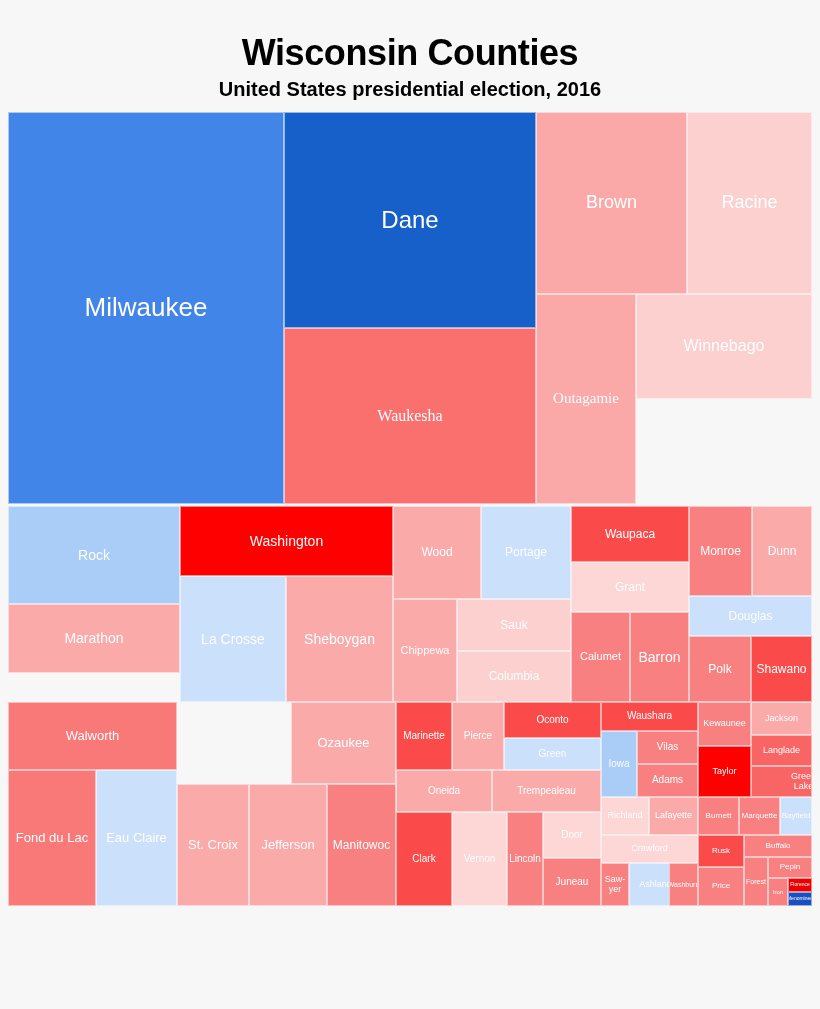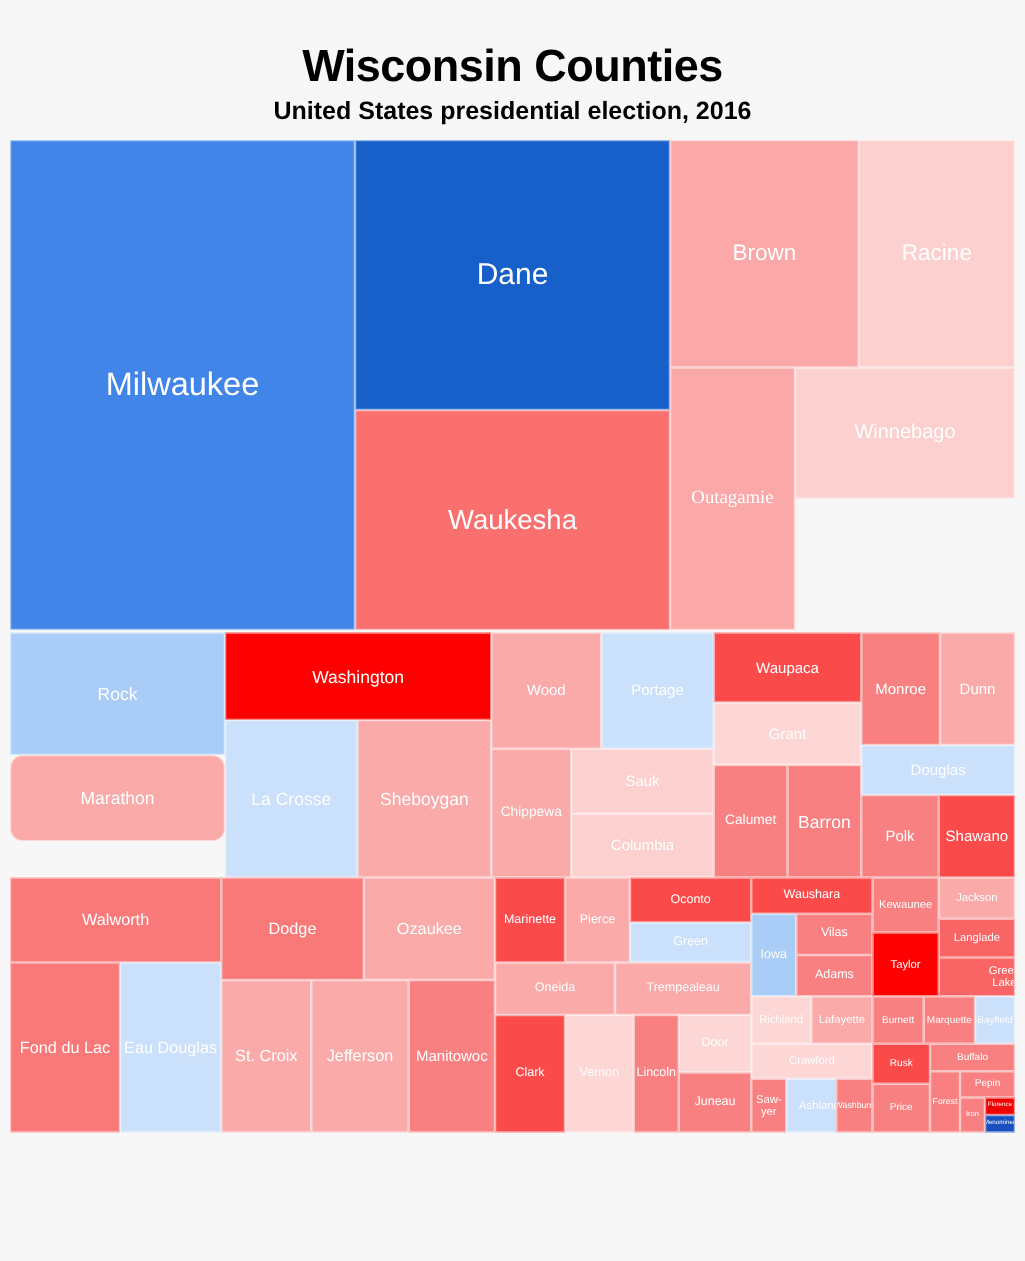--- a/index.html
+++ b/index.html
@@ -52,38 +52,38 @@
   <div class="subtitle">United States presidential election, 2016</div>
 
   <div id="treemap">
       <div class="tile" style="left: 0px; top: 0px; width: 276px; height: 392px; background: rgb(66, 133, 232);">
         <span style="font-size: 26px;">Milwaukee</span>
       </div>
       <div class="tile" style="left: 276px; top: 0px; width: 252px; height: 216px; background: rgb(23, 95, 201);">
         <span style="font-size: 24px;">Dane</span>
       </div>
       <div class="tile" style="left: 276px; top: 216px; width: 252px; height: 176px; background: rgb(249, 112, 111);">
-        <span style="font-size: 22px;">Waukesha</span>
+        <span style="font-size: 16px; font-family: Liberation Serif, serif;">Waukesha</span>
       </div>
       <div class="tile" style="left: 528px; top: 0px; width: 151px; height: 182px; background: rgb(251, 168, 168);">
         <span style="font-size: 18px;">Brown</span>
       </div>
       <div class="tile" style="left: 679px; top: 0px; width: 125px; height: 182px; background: rgb(253, 208, 208);">
         <span style="font-size: 18px;">Racine</span>
       </div>
       <div class="tile" style="left: 528px; top: 182px; width: 100px; height: 210px; background: rgb(251, 168, 168);">
         <span style="font-size: 15px; font-family: Liberation Serif, serif;">Outagamie</span>
       </div>
       <div class="tile" style="left: 628px; top: 182px; width: 176px; height: 105px; background: rgb(253, 208, 208);">
         <span style="font-size: 16px;">Winnebago</span>
       </div>
       <div class="tile" style="left: 0px; top: 394px; width: 172px; height: 98px; background: rgb(169, 205, 247);">
         <span style="font-size: 14px;">Rock</span>
       </div>
-      <div class="tile" style="left: 0px; top: 492px; width: 172px; height: 69px; background: rgb(251, 170, 170); border-radius: 10px;">
+      <div class="tile" style="left: 0px; top: 492px; width: 172px; height: 69px; background: rgb(251, 170, 170);">
         <span style="font-size: 14px;">Marathon</span>
       </div>
       <div class="tile" style="left: 172px; top: 394px; width: 213px; height: 70px; background: rgb(255, 0, 0);">
         <span style="font-size: 14px;">Washington</span>
       </div>
       <div class="tile" style="left: 172px; top: 464px; width: 106px; height: 126px; background: rgb(203, 224, 251);">
         <span style="font-size: 14px;">La Crosse</span>
       </div>
       <div class="tile" style="left: 278px; top: 464px; width: 107px; height: 126px; background: rgb(251, 170, 170);">
         <span style="font-size: 14px;">Sheboygan</span>
@@ -130,24 +130,21 @@
       <div class="tile" style="left: 743px; top: 524px; width: 61px; height: 66px; background: rgb(250, 74, 74);">
         <span style="font-size: 12px;">Shawano</span>
       </div>
       <div class="tile" style="left: 0px; top: 590px; width: 169px; height: 68px; background: rgb(249, 120, 120);">
         <span style="font-size: 13px;">Walworth</span>
       </div>
       <div class="tile" style="left: 0px; top: 658px; width: 88px; height: 136px; background: rgb(249, 120, 120);">
         <span style="font-size: 13px;">Fond du Lac</span>
       </div>
       <div class="tile" style="left: 88px; top: 658px; width: 81px; height: 136px; background: rgb(203, 224, 251);">
-        <span style="font-size: 13px;">Eau Douglas</span>
-      </div>
-      <div class="tile" style="left: 169px; top: 590px; width: 114px; height: 82px; background: rgb(249, 120, 120);">
-        <span style="font-size: 13px;">Dodge</span>
+        <span style="font-size: 13px;">Eau Claire</span>
       </div>
       <div class="tile" style="left: 283px; top: 590px; width: 105px; height: 82px; background: rgb(251, 170, 170);">
         <span style="font-size: 13px;">Ozaukee</span>
       </div>
       <div class="tile" style="left: 169px; top: 672px; width: 72px; height: 122px; background: rgb(251, 170, 170);">
         <span style="font-size: 13px;">St. Croix</span>
       </div>
       <div class="tile" style="left: 241px; top: 672px; width: 78px; height: 122px; background: rgb(251, 170, 170);">
         <span style="font-size: 13px;">Jefferson</span>
       </div>

